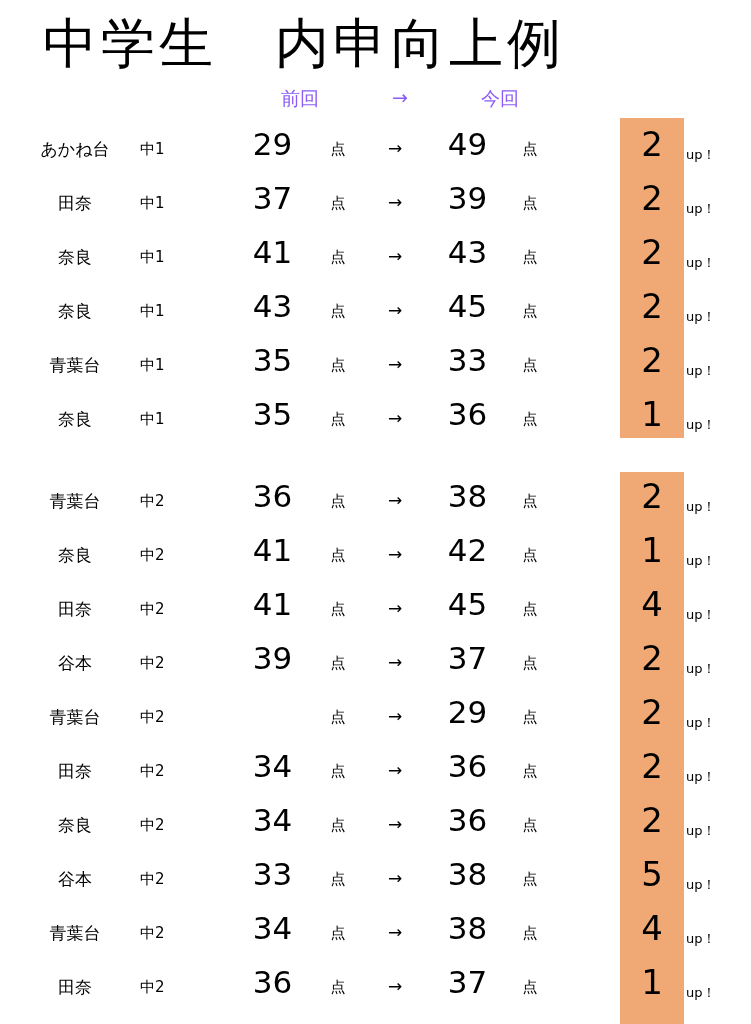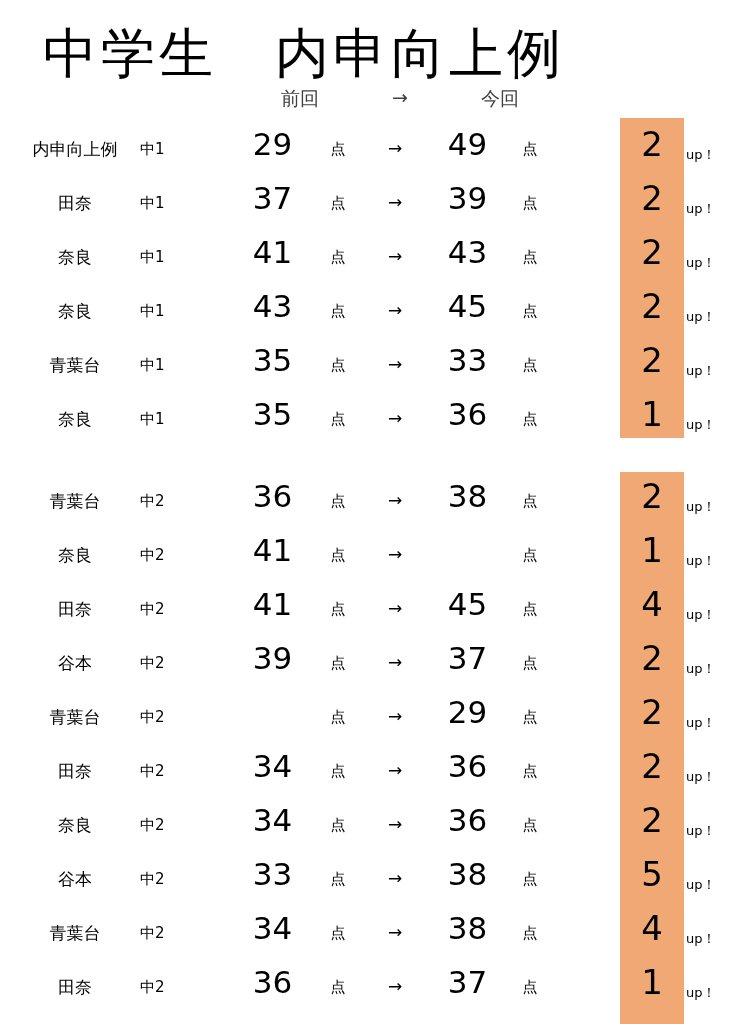--- a/index.html
+++ b/index.html
@@ -24,34 +24,33 @@
     position: absolute;
     top: 8px;
     left: 0;
     width: 608px;
     text-align: center;
     font-size: 54px;
     letter-spacing: 4px;
     font-weight: 400;
     font-family: "DejaVu Sans", sans-serif;
     color: #000;
-    margin-top: 10px;
   }
   .header-row {
     position: absolute;
     top: 86px;
     left: 0;
     width: 751px;
     height: 26px;
   }
   .header-prev, .header-arrow, .header-cur {
     position: absolute;
     font-size: 19px;
     text-align: center;
-    color: #404040;
+    color: #8b5cf6;
     font-family: "DejaVu Sans", sans-serif;
   }
   .header-prev { left: 230px; width: 140px; }
   .header-arrow { left: 370px; width: 60px; }
   .header-cur  { left: 430px; width: 140px; font-family: Liberation Serif, serif; }
 
   
   .hl-bar {
     position: absolute;
     left: 620px;
@@ -155,21 +154,21 @@
     <div class="header-prev">前回</div>
     <div class="header-arrow">→</div>
     <div class="header-cur">今回</div>
   </div>
 
   <div class="hl-bar" id="hl1"></div>
   <div class="hl-bar" id="hl2"></div>
 
   <div class="rows" id="rows">
       <div class="row" style="top: 122px;">
-        <div class="cell c-name">内申向上例</div>
+        <div class="cell c-name">あかね台</div>
         <div class="cell c-grade">中1</div>
         <div class="cell c-prev">29</div>
         <div class="cell c-unit1">点</div>
         <div class="cell c-arrow">→</div>
         <div class="cell c-cur">49</div>
         <div class="cell c-unit2">点</div>
         <div class="cell c-delta">2</div>
         <div class="cell c-up">up！</div>
       </div>
       <div class="row" style="top: 176px;">
@@ -237,20 +236,21 @@
         <div class="cell c-unit2">点</div>
         <div class="cell c-delta">2</div>
         <div class="cell c-up">up！</div>
       </div>
       <div class="row" style="top: 528px;">
         <div class="cell c-name">奈良</div>
         <div class="cell c-grade">中2</div>
         <div class="cell c-prev">41</div>
         <div class="cell c-unit1">点</div>
         <div class="cell c-arrow">→</div>
+        <div class="cell c-cur">42</div>
         <div class="cell c-unit2">点</div>
         <div class="cell c-delta">1</div>
         <div class="cell c-up">up！</div>
       </div>
       <div class="row" style="top: 582px;">
         <div class="cell c-name">田奈</div>
         <div class="cell c-grade">中2</div>
         <div class="cell c-prev">41</div>
         <div class="cell c-unit1">点</div>
         <div class="cell c-arrow">→</div>

